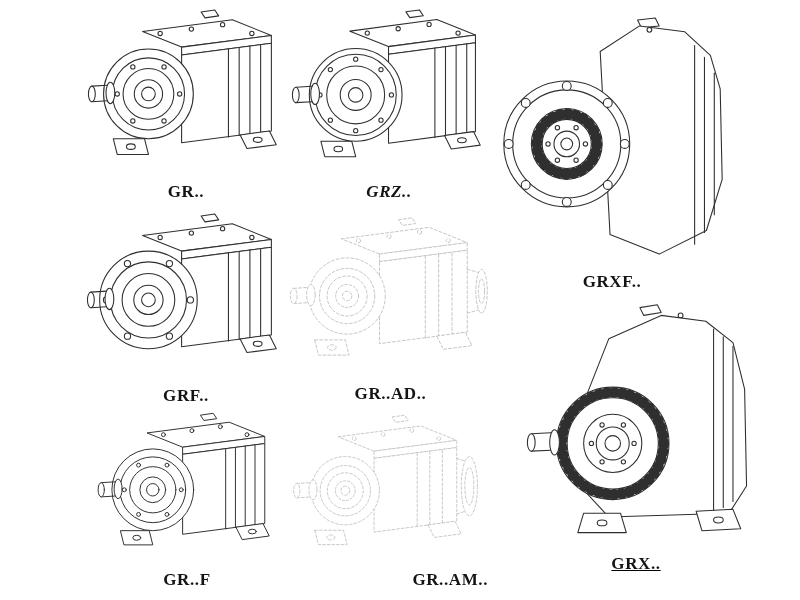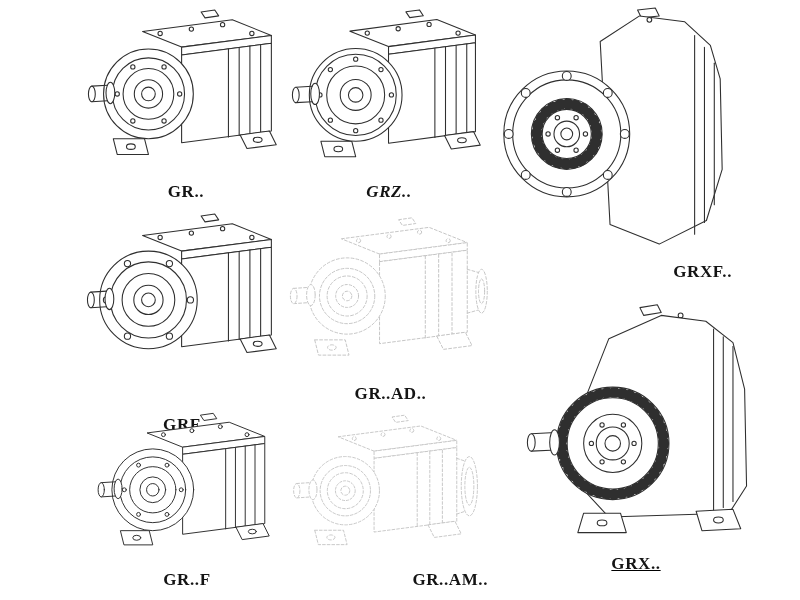--- a/index.html
+++ b/index.html
@@ -90,21 +90,21 @@
           <circle cx="94.2" cy="67.8" r="2.2"></circle>
         <ellipse cx="26" cy="93" rx="4.5" ry="11"></ellipse>
         <line x1="6" y1="86" x2="23" y2="85"></line>
           <line x1="6" y1="102" x2="23" y2="101"></line>
         <ellipse cx="6" cy="94" rx="3.5" ry="8"></ellipse>
       </g>
     </svg>
     <div class="label">GRZ..</div>
   </div>
 
-  <div class="fig" style="left:492px;top:2px;align-items:flex-end;">
+  <div class="fig" style="left:492px;top:12px;">
     <svg width="240" height="258" viewBox="0 0 244 262">
       <g class="ln">
         <polygon points="148,8 166,6 170,14 152,16"></polygon>
         <polygon points="110,40 150,14 196,20 222,44 232,78 234,170 218,222 170,246 120,226"></polygon>
         <line x1="206" y1="34" x2="206" y2="236"></line>
         <line x1="216" y1="46" x2="216" y2="224"></line>
         <line x1="226" y1="62" x2="226" y2="206"></line>
         <circle cx="160" cy="18" r="2.4"></circle>
         <circle cx="76" cy="134" r="64"></circle>
         <circle cx="76" cy="134" r="55"></circle>
@@ -125,21 +125,21 @@
           <circle cx="85.5" cy="150.5" r="2.2"></circle>
           <circle cx="66.5" cy="150.5" r="2.2"></circle>
         <circle cx="57" cy="134" r="2.2"></circle>
           <circle cx="66.5" cy="117.5" r="2.2"></circle>
           <circle cx="85.5" cy="117.5" r="2.2"></circle>
       </g>
     </svg>
     <div class="label">GRXF..</div>
   </div>
 
-  <div class="fig" style="left:86px;top:208px;gap:29px;">
+  <div class="fig" style="left:86px;top:208px;">
     <svg width="200" height="176" viewBox="0 0 205 180">
       <g class="ln">
         <polygon points="118,8 132,6 136,12 122,14"></polygon>
         <polygon points="58,28 150,16 190,32 98,44"></polygon>
         <polygon points="98,44 190,32 190,40 98,52"></polygon>
         <circle cx="76" cy="30" r="2.2"></circle>
           <circle cx="108" cy="25.5" r="2.2"></circle>
         <circle cx="140" cy="21" r="2.2"></circle>
           <circle cx="170" cy="30" r="2.2"></circle>
         <polygon points="98,52 190,40 190,130 98,142"></polygon>

